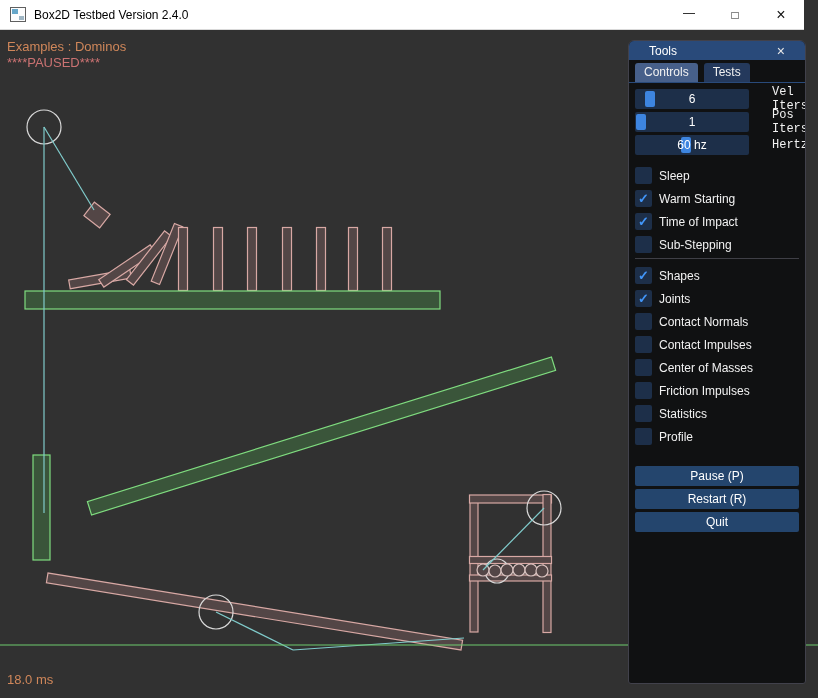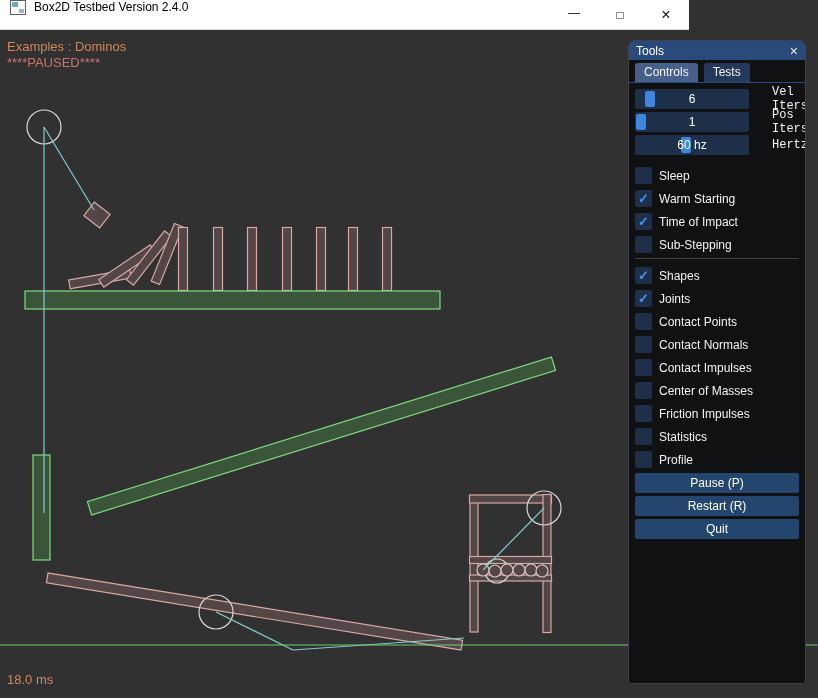--- a/index.html
+++ b/index.html
@@ -1,22 +1,22 @@
 <!DOCTYPE html>
 <html style="--titlebar-bg: #ffffff; --canvas-bg: #313131; --panel-bg: #101112; --panel-header: #294a7a; --tab-active: #47608a; --tab-inactive: #24395c; --frame-bg: #1d2f49; --slider-grab: #3d85e0; --check-mark: #4296f9; --button-bg: #24456d; --panel-text: #f2f2f2; --example-text: #d0875a; --paused-text: #ca7272; --ms-text: #d0875a;"><head>
 <meta charset="utf-8">
 <title>Box2D Testbed</title>
 <style>
   html,body{margin:0;padding:0;width:818px;height:698px;overflow:hidden;
     font-family:"Liberation Sans",sans-serif;-webkit-font-smoothing:antialiased;}
   .window{position:relative;width:818px;height:698px;background:#313131;overflow:hidden;}
 
   
-  .titlebar{position:absolute;left:0;top:0;width:689px;height:30px;background:var(--titlebar-bg,#ffffff);
-    display:flex;align-items:flex-start;border-bottom:1px solid #d9d9d9;box-sizing:border-box;}
+  .titlebar{position:absolute;left:0;top:0;width:804px;height:30px;background:var(--titlebar-bg,#ffffff);
+    display:flex;align-items:center;border-bottom:1px solid #d9d9d9;box-sizing:border-box;}
   .app-icon{width:14px;height:13px;border:1px solid #5f5f5f;background:#fdfdfd;margin:0 8px 0 10px;
     position:relative;display:inline-block;flex:none;}
   .app-icon::after{content:"";position:absolute;left:1px;top:1px;width:6px;height:5px;background:#67a7c9;}
   .app-icon::before{content:"";position:absolute;right:1px;bottom:1px;width:5px;height:4px;background:#9fb6c4;}
   .window-title{font-size:12px;color:#000;white-space:nowrap;}
   .win-controls{margin-left:auto;display:flex;height:30px;}
   .win-btn{width:46px;height:30px;display:flex;align-items:center;justify-content:center;color:#111;cursor:default;}
   .glyph.min{font-size:12px;transform:translateY(-2px);}
   .glyph.max{font-size:12px;}
   .glyph.close{font-size:16px;}
@@ -27,21 +27,21 @@
   .overlay{position:absolute;font-size:13px;white-space:nowrap;pointer-events:none;}
   .example-label{left:7px;top:9px;color:var(--example-text,#d0875a);}
   .paused-label{left:7px;top:25px;color:var(--paused-text,#ca7272);}
   .frame-time{left:7px;top:642px;color:var(--ms-text,#d0875a);}
 
   
   .tools-panel{position:absolute;left:628px;top:10px;width:178px;height:644px;
     background:var(--panel-bg,#101112);border:1px solid #41414b;box-sizing:border-box;
     border-radius:6px 6px 3px 3px;color:var(--panel-text,#f2f2f2);font-size:12px;overflow:hidden;}
   .panel-header{height:19px;background:var(--panel-header,#294a7a);display:flex;align-items:center;
-    justify-content:space-between;padding:0 7px;}
+    justify-content:space-between;padding:0 20px;}
   .panel-title{font-size:12px;color:#fff;}
   .panel-close{font-size:14px;color:#e8e8e8;line-height:1;cursor:default;}
   .tabbar{display:flex;gap:6px;padding:3px 6px 0 6px;border-bottom:1px solid var(--panel-header,#294a7a);}
   .tab{padding:2px 9px 3px 9px;border-radius:3px 3px 0 0;background:var(--tab-inactive,#24395c);
     font-size:12px;cursor:default;}
   .tab.active{background:var(--tab-active,#47608a);}
   .panel-body{padding:6px 6px 0 6px;}
 
   .slider-row{display:flex;align-items:center;height:20px;margin-bottom:3px;}
   .slider{position:relative;width:114px;height:20px;background:var(--frame-bg,#1d2f49);border-radius:2px;flex:none;}
@@ -52,21 +52,21 @@
 
   .group-gap{height:8px;}
   .check-row{display:flex;align-items:center;height:19px;margin-bottom:4px;cursor:default;text-align:right;}
   .checkbox{width:17px;height:17px;background:var(--frame-bg,#1d2f49);border-radius:2px;flex:none;
     display:flex;align-items:center;justify-content:center;}
   .checkbox .mark{display:none;color:var(--check-mark,#4296f9);font-size:13px;font-weight:bold;line-height:1;}
   .checkbox.checked .mark{display:block;}
   .check-label{margin-left:7px;font-size:12px;}
   .separator{height:1px;background:#3f3f46;margin:3px 0 7px 0;}
 
-  .buttons{margin-top:4px;}
+  .buttons{margin-top:20px;}
   .imgui-button{height:20px;margin-bottom:3px;background:var(--button-bg,#24456d);border-radius:2px;
     display:flex;align-items:center;justify-content:center;font-size:12px;color:#fff;cursor:default;}
 </style>
 </head>
 <body>
 
 <div class="window">
 
   <div class="titlebar">
     <span class="app-icon"></span>
@@ -197,24 +197,20 @@
               <span class="check-label">Shapes</span>
             </div>
             <div class="check-row">
               <span class="checkbox checked">
                 <span class="mark">✓</span>
               </span>
               <span class="check-label">Joints</span>
             </div>
             <div class="check-row">
               <span class="checkbox"></span>
-              <span class="check-label">Contact Points</span>
-            </div>
-            <div class="check-row">
-              <span class="checkbox"></span>
               <span class="check-label">Contact Normals</span>
             </div>
             <div class="check-row">
               <span class="checkbox"></span>
               <span class="check-label">Contact Impulses</span>
             </div>
             <div class="check-row">
               <span class="checkbox"></span>
               <span class="check-label">Center of Masses</span>
             </div>

